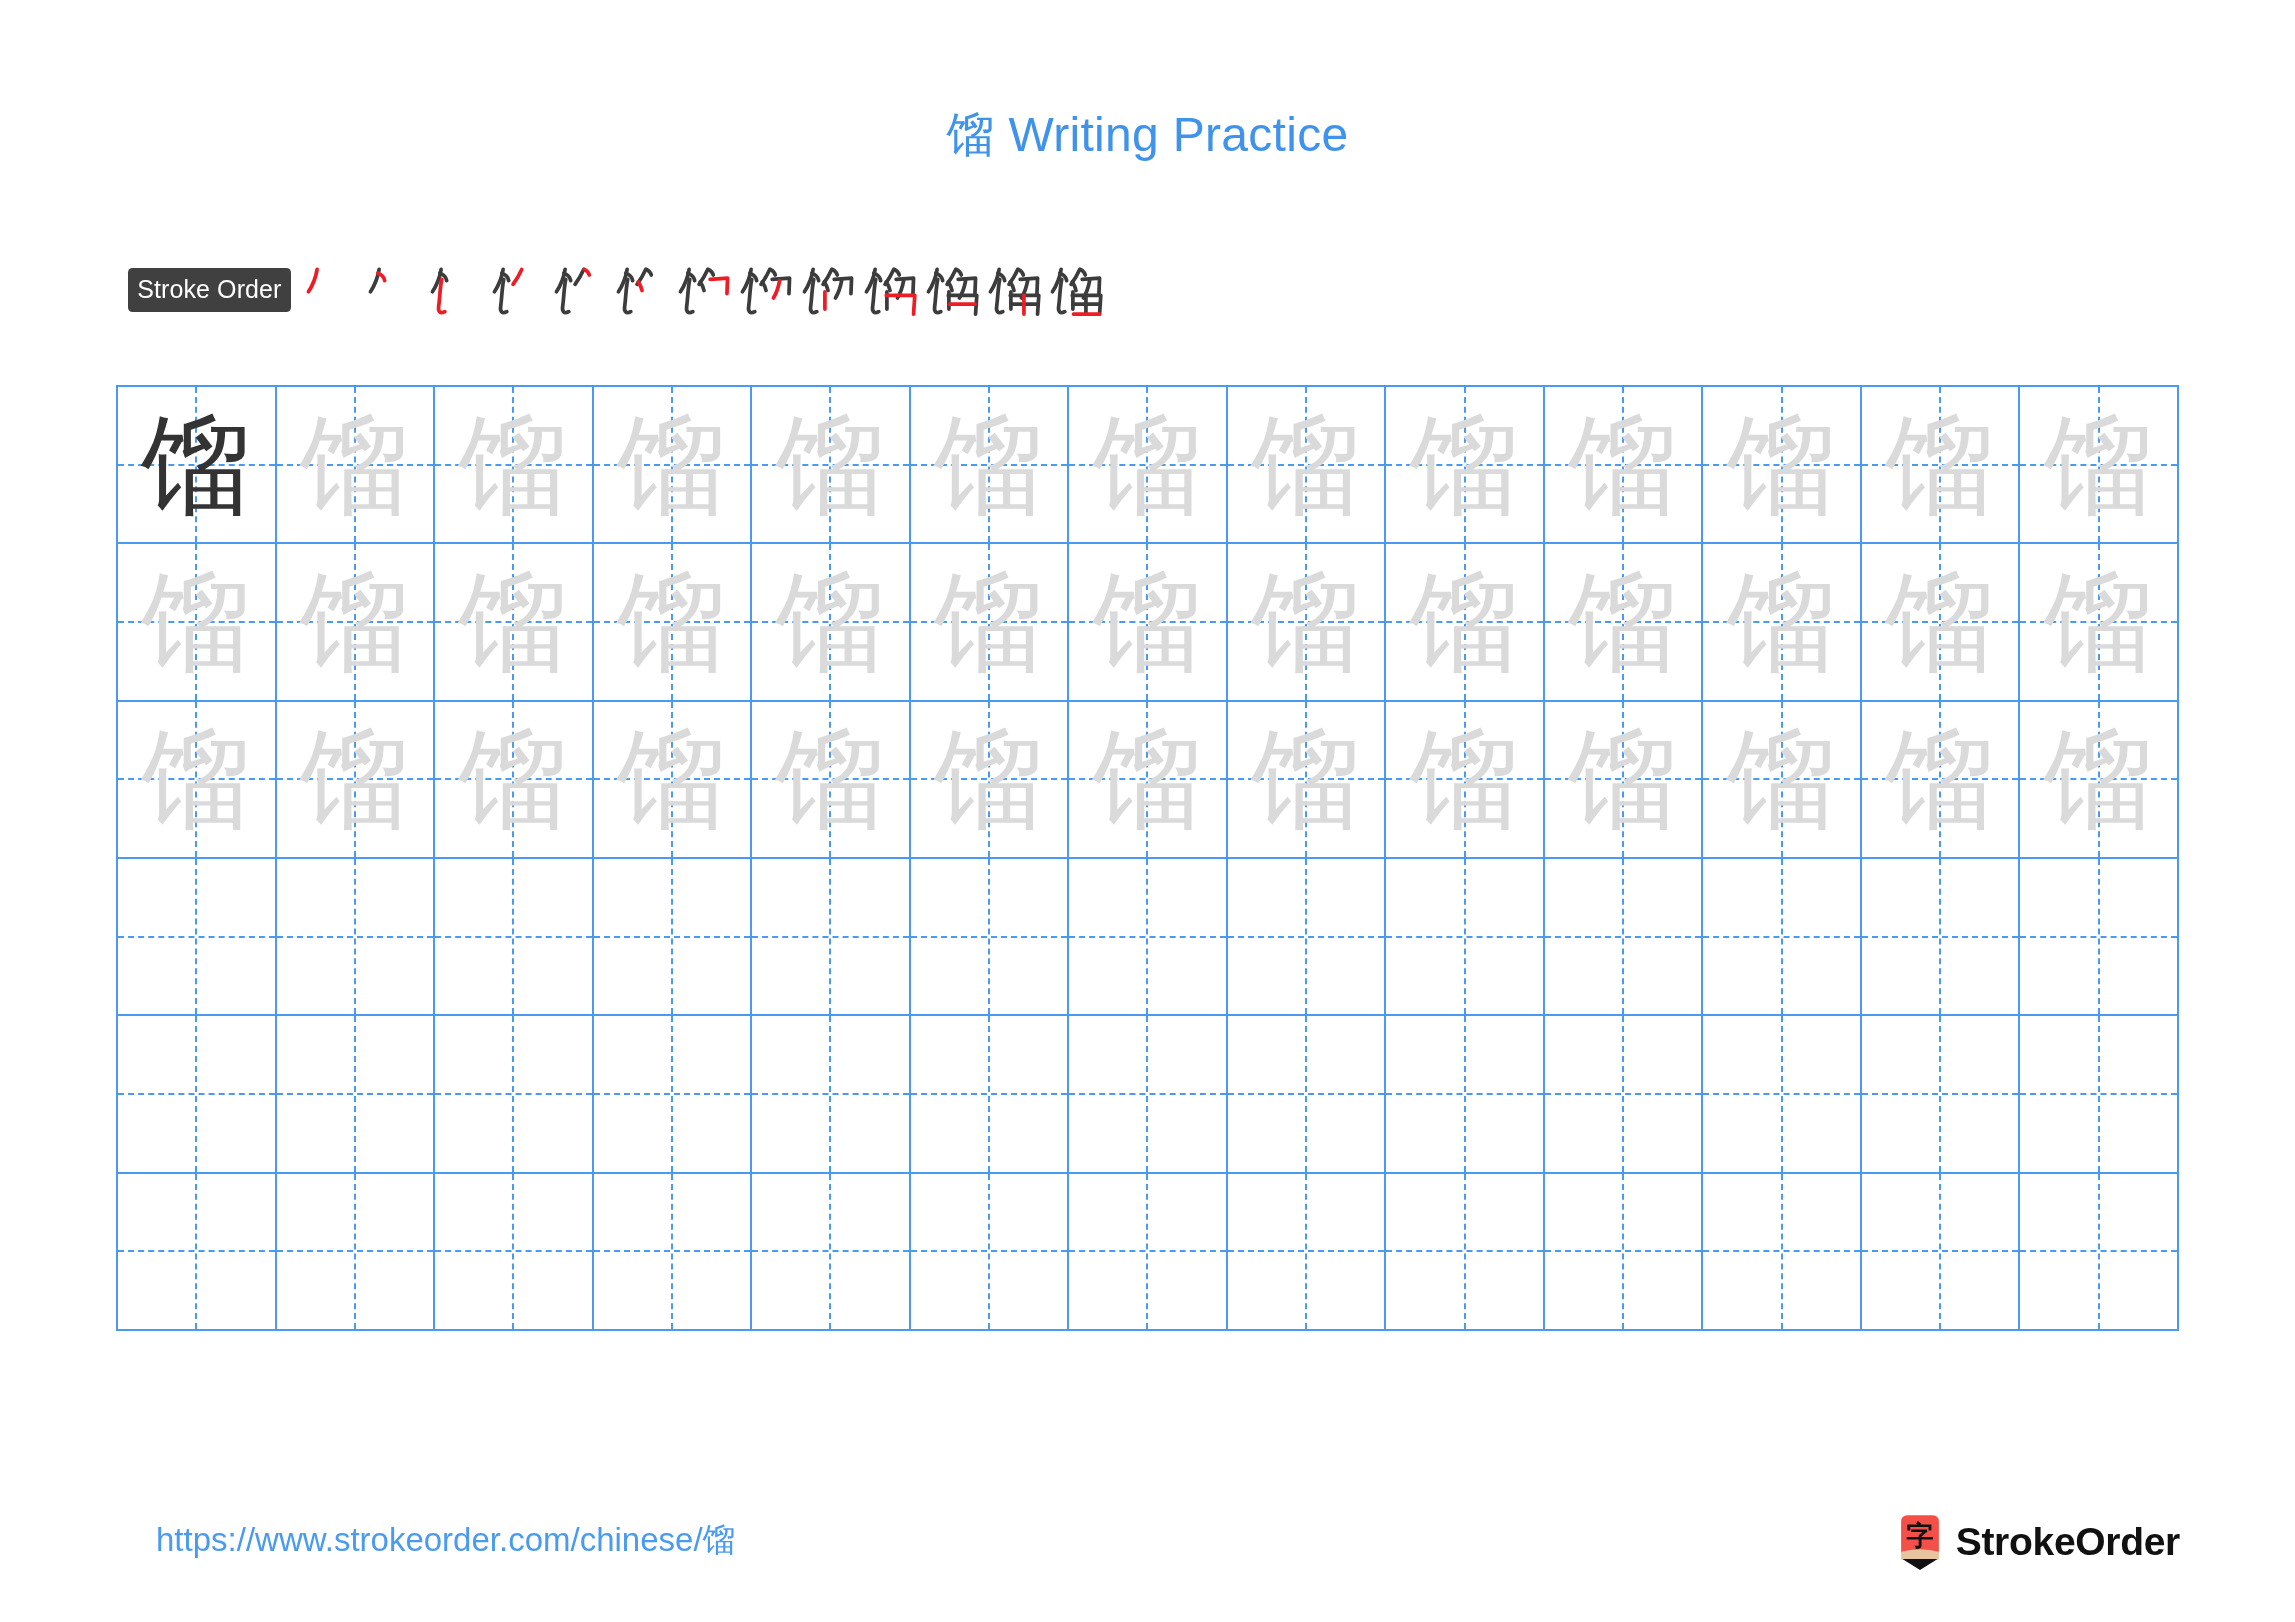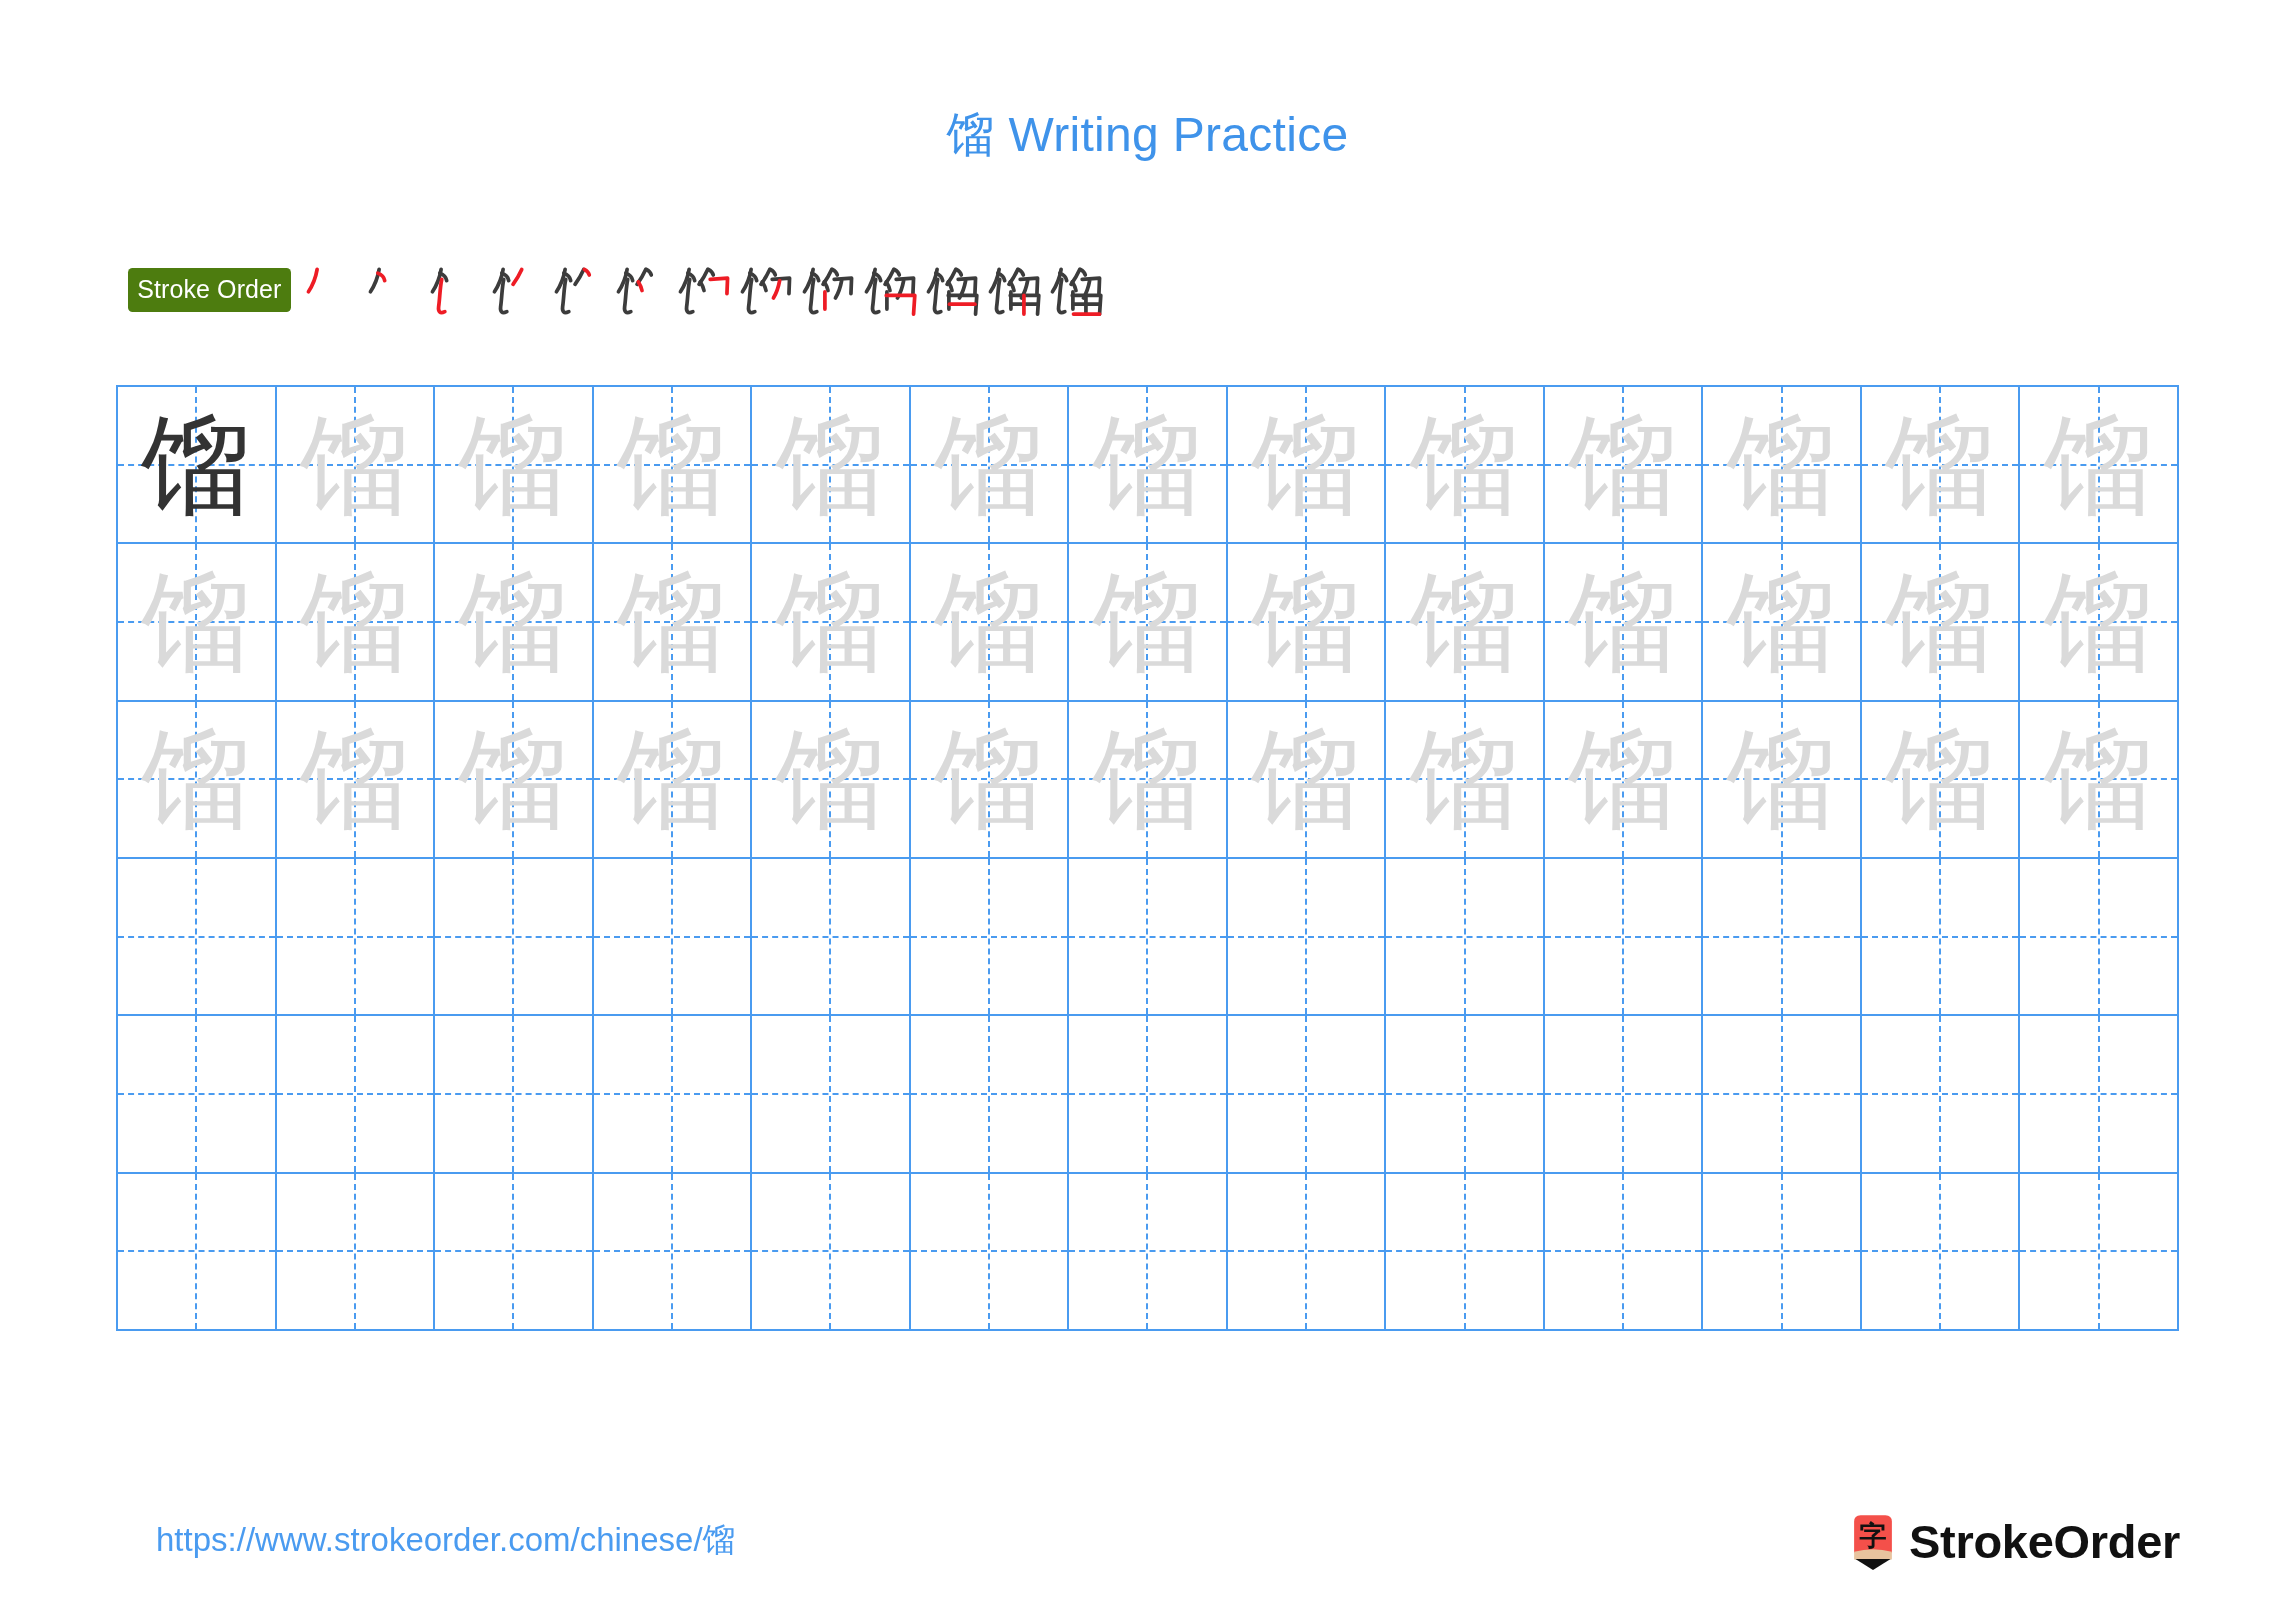--- a/index.html
+++ b/index.html
@@ -36,21 +36,21 @@
   
   #stroke-order-section {
     position: absolute;
     top: 254px;
     left: 128px;
     display: flex;
     align-items: center;
     height: 72px;
   }
   #stroke-order-badge {
-    background: #4d7c0f;
+    background: #404040;
     color: #ffffff;
     font-size: 25px;
     line-height: 1;
     padding: 8.5px 9.2px 9.8px 9.2px;
     border-radius: 4.6px;
     white-space: nowrap;
     letter-spacing: 0.1px;
   }
   #stroke-steps {
     display: flex;
@@ -161,21 +161,21 @@
     height: 65px;
   }
   #brand-mark {
     width: 46px;
     height: 56px;
     position: relative;
     margin-right: 13px;
     flex: 0 0 auto;
   }
   #brand-text {
-    font-size: 47px;
+    font-size: 39px;
     line-height: 1;
     font-weight: bold;
     color: #111111;
     letter-spacing: -0.3px;
     white-space: nowrap;
   }
 </style>
 </head>
 <body>
 

